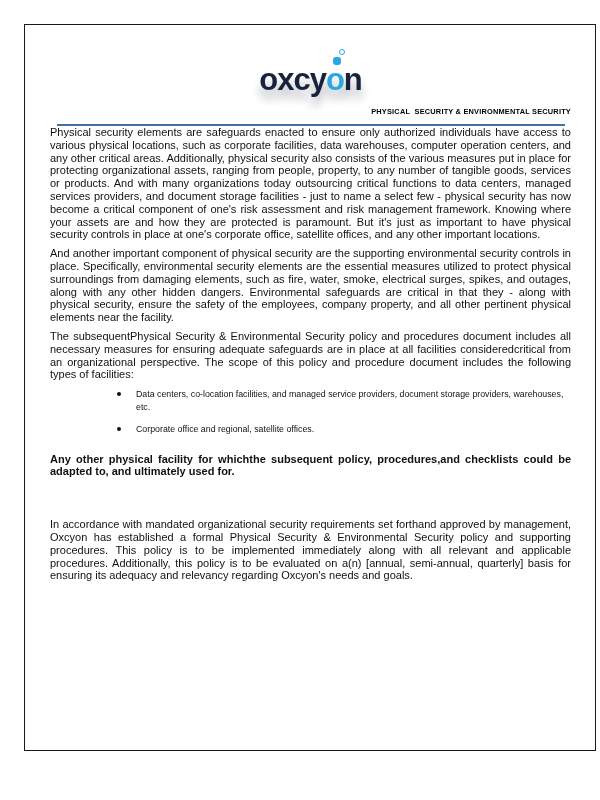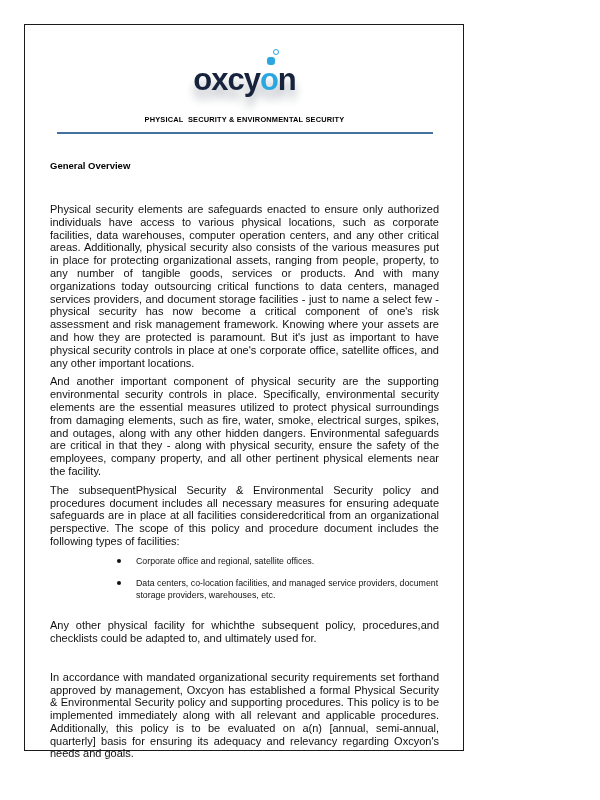--- a/index.html
+++ b/index.html
@@ -8,21 +8,21 @@
     width: 600px;
     height: 800px;
     background: #ffffff;
     font-family: "Liberation Sans", sans-serif;
     color: #111111;
   }
   .sheet {
     position: absolute;
     left: 24px;
     top: 24px;
-    width: 440px;
+    width: 572px;
     height: 727px;
     border: 1px solid #1a1a1a;
     box-sizing: border-box;
     background: #ffffff;
     padding: 0 24px 0 25px;
   }
   
   .logo {
     margin-top: 38px;
     text-align: center;
@@ -52,22 +52,22 @@
     top: -14px;
     right: -1px;
     width: 4px;
     height: 4px;
     border: 1.6px solid #2aa7e0;
     border-radius: 50%;
     background: #ffffff;
   }
   
   .doc-title {
-    margin-top: 18px;
-    text-align: center;
+    margin-top: 10px;
+    text-align: right;
     font-size: 7.4px;
     font-weight: bold;
     letter-spacing: 0.2px;
     color: #000000;
     white-space: pre-wrap;
   }
   .title-rule {
     margin: 8px 6px 0 7px;
     border: none;
     border-top: 2px solid #44719f;
@@ -80,21 +80,21 @@
   }
   .h-general { margin: 26px 0 32px 0; }
   .h-overview { margin: 26px 0 31px 0; }
   .para {
     font-size: 11px;
     line-height: 12.8px;
     text-align: justify;
     color: #111111;
     margin: 0 0 6px 0;
   }
-  .para-closing { margin-bottom: 26px; }
+  .para-closing { margin-bottom: 40px; font-weight: bold; }
   .bullets {
     margin: 7px 0 17px 0;
     padding: 0;
     list-style: none;
   }
   .bullet-item {
     position: relative;
     padding-left: 86px;
     font-size: 8.8px;
     line-height: 12.8px;
@@ -117,34 +117,33 @@
 <div class="sheet">
 
   <div class="logo">
     <span class="logo-dark">oxcy</span><span class="logo-o"><span class="bubble-large"></span><span class="bubble-small"></span><span>o</span></span><span class="logo-dark">n</span>
   </div>
 
   <div class="doc-title">PHYSICAL  SECURITY &amp; ENVIRONMENTAL SECURITY</div>
 
   <hr class="title-rule">
 
-  <div class="section-heading h-general">General Overview</div>
 
   <p class="para">Physical security elements are safeguards enacted to ensure only authorized individuals have access to various physical locations, such as corporate facilities, data warehouses, computer operation centers, and any other critical areas. Additionally, physical security also consists of the various measures put in place for protecting organizational assets, ranging from people, property, to any number of tangible goods, services or products. And with many organizations today outsourcing critical functions to data centers, managed services providers, and document storage facilities - just to name a select few - physical security has now become a critical component of one's risk assessment and risk management framework. Knowing where your assets are and how they are protected is paramount. But it's just as important to have physical security controls in place at one's corporate office, satellite offices, and any other important locations.</p>
   <p class="para">And another important component of physical security are the supporting environmental security controls in place. Specifically, environmental security elements are the essential measures utilized to protect physical surroundings from damaging elements, such as fire, water, smoke, electrical surges, spikes, and outages, along with any other hidden dangers. Environmental safeguards are critical in that they - along with physical security, ensure the safety of the employees, company property, and all other pertinent physical elements near the facility.</p>
   <p class="para">The subsequentPhysical Security &amp; Environmental Security policy and procedures document includes all necessary measures for ensuring adequate safeguards are in place at all facilities consideredcritical from an organizational perspective. The scope of this policy and procedure document includes the following types of facilities:</p>
 
   <ul class="bullets">
     <li class="bullet-item">
       <span class="bullet-dot"></span>
-      <span>Corporate office and regional, satellite offices.</span>
+      <span>Data centers, co-location facilities, and managed service providers, document storage providers, warehouses, etc.</span>
     </li>
     <li class="bullet-item">
       <span class="bullet-dot"></span>
-      <span>Data centers, co-location facilities, and managed service providers, document storage providers, warehouses, etc.</span>
+      <span>Corporate office and regional, satellite offices.</span>
     </li>
   </ul>
 
   <p class="para para-closing">Any other physical facility for whichthe subsequent policy, procedures,and checklists could be adapted to, and ultimately used for.</p>
 
 
   <p class="para">In accordance with mandated organizational security requirements set forthand approved by management, Oxcyon has established a formal Physical Security &amp; Environmental Security policy and supporting procedures. This policy is to be implemented immediately along with all relevant and applicable procedures. Additionally, this policy is to be evaluated on a(n) [annual, semi-annual, quarterly] basis for ensuring its adequacy and relevancy regarding Oxcyon's needs and goals.</p>
 
 </div>
 

